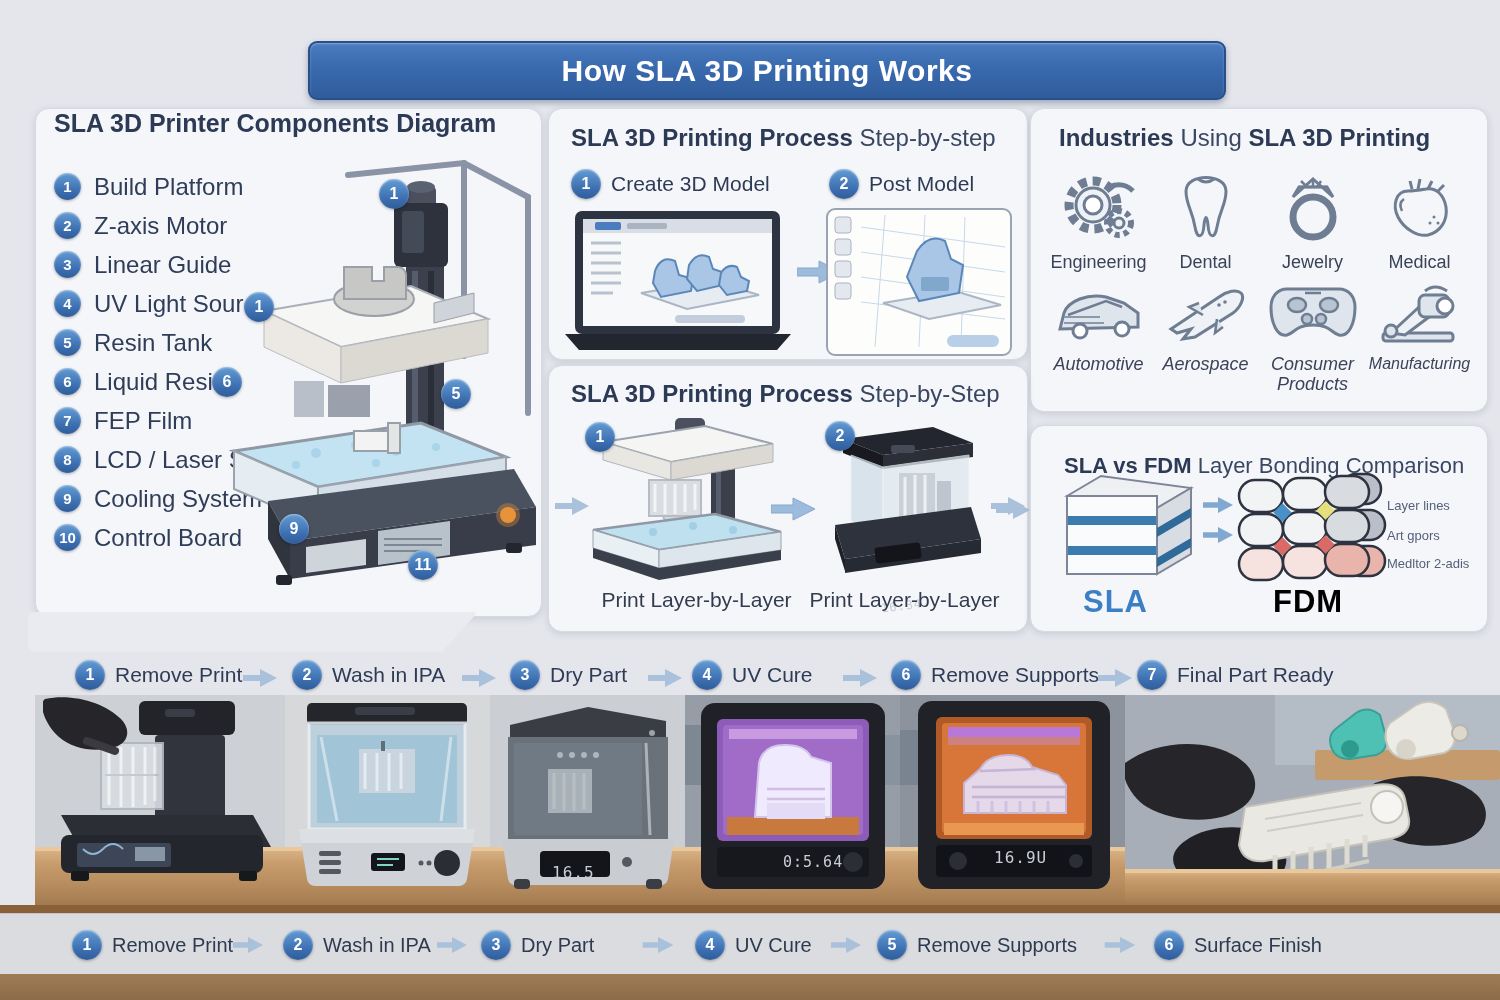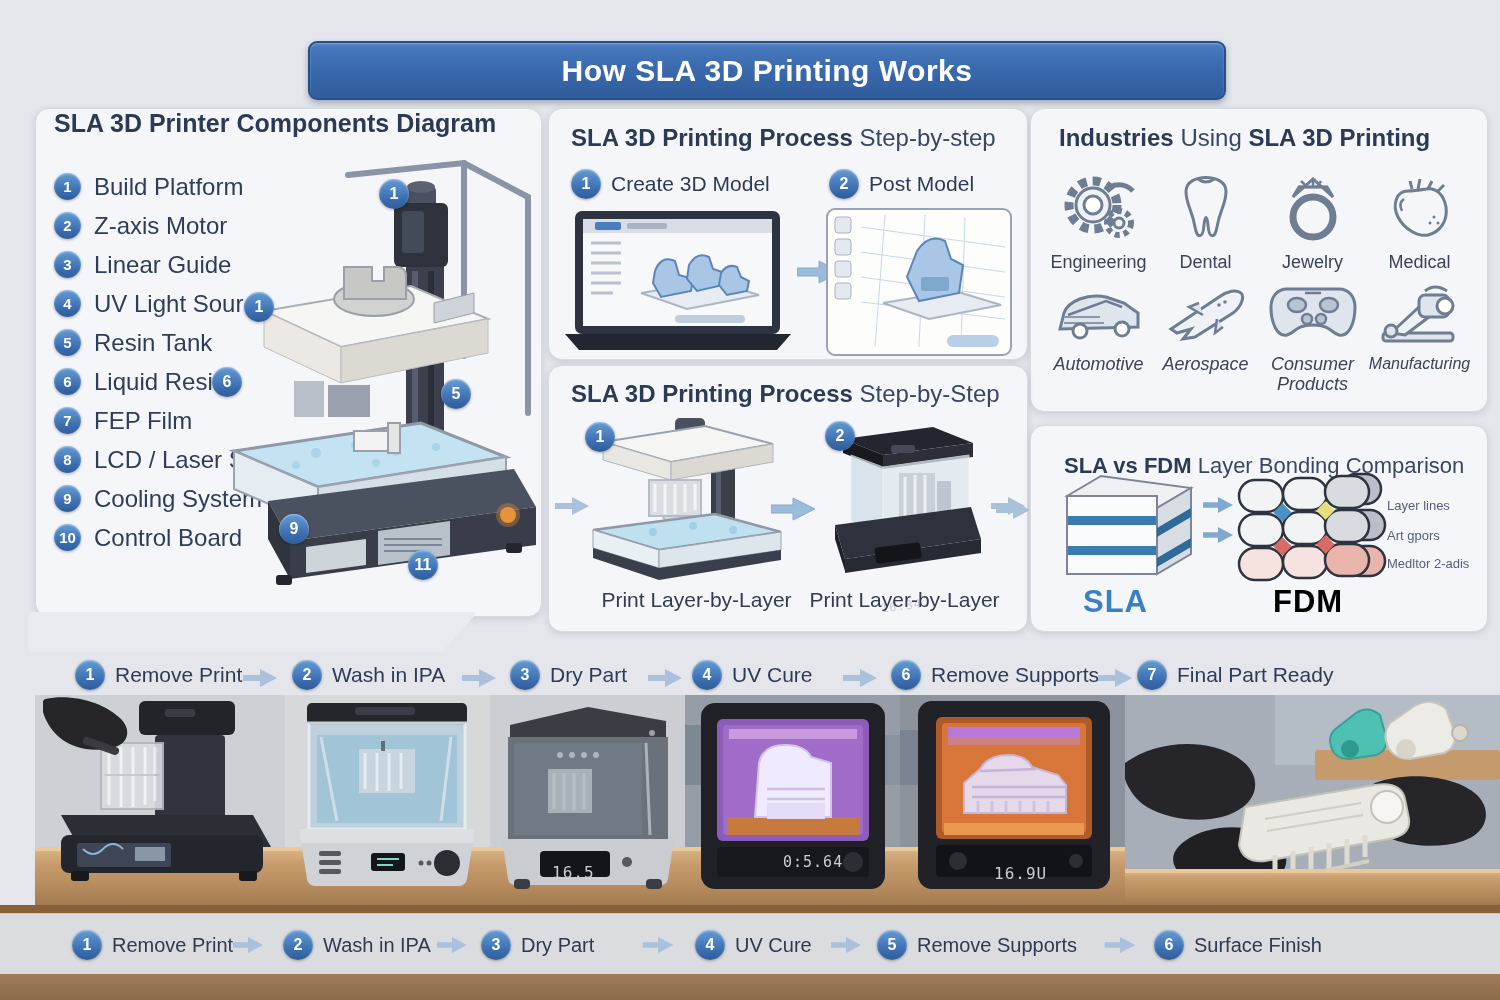--- a/index.html
+++ b/index.html
@@ -606,21 +606,21 @@
       <g>
         <path d="M50,86 l16,-14 q8,-14 28,-14 q18,0 24,12 l26,8 8,10 v28 h-102 z" fill="#e6def2" stroke="#c8b8dc" stroke-width="2" opacity=".95"></path>
         <path d="M66,74 l56,-2 M58,90 h94 M58,100 h94" stroke="#c4b4d8" stroke-width="2.5"></path>
         <path d="M64,104 v12 M78,104 v12 M92,104 v12 M106,104 v12 M120,104 v12 M134,104 v12" stroke="#cfc2e0" stroke-width="3"></path>
       </g>
       <rect x="30" y="126" width="140" height="12" fill="#e89850"></rect>
       <rect x="22" y="148" width="156" height="32" rx="4" fill="#121318"></rect>
       <circle cx="44" cy="164" r="9" fill="#2c2e35"></circle>
       <circle cx="162" cy="164" r="7" fill="#2c2e35"></circle>
     </svg>
-    <span class="display" style="left:94px;top:153px;font-size:16px;margin-top:16px;">16.9U</span>
+    <span class="display" style="left:94px;top:153px;font-size:16px;">16.9U</span>
   </div>
 
   <div class="photo" style="left:1125px;width:375px;background:#a7aeb8;">
     <div class="abs" style="left:150px;top:0;width:225px;height:70px;background:#b4bcc6;"></div>
     <div class="abs" style="left:190px;top:55px;width:185px;height:30px;background:#c59a6d;border-radius:3px;"></div>
     <svg class="abs" style="left:195px;top:-8px;" width="180px" height="92" viewBox="0 0 180 92">
       <path d="M18,40 q-12,8 -6,22 q4,10 18,10 l26,-4 q12,-4 10,-18 l-6,-22 q-12,-10 -24,-2 z" fill="#4ec0b4" stroke="#3aa096" stroke-width="2"></path>
       <circle cx="30" cy="62" r="9" fill="#2e9a8e"></circle>
       <path d="M70,36 q-8,10 -2,24 q6,12 22,12 l34,-6 q14,-6 10,-22 l-8,-22 q-14,-12 -30,-4 z" fill="#edebe6" stroke="#c8c4ba" stroke-width="2"></path>
       <circle cx="86" cy="62" r="10" fill="#d8d4ca"></circle>

